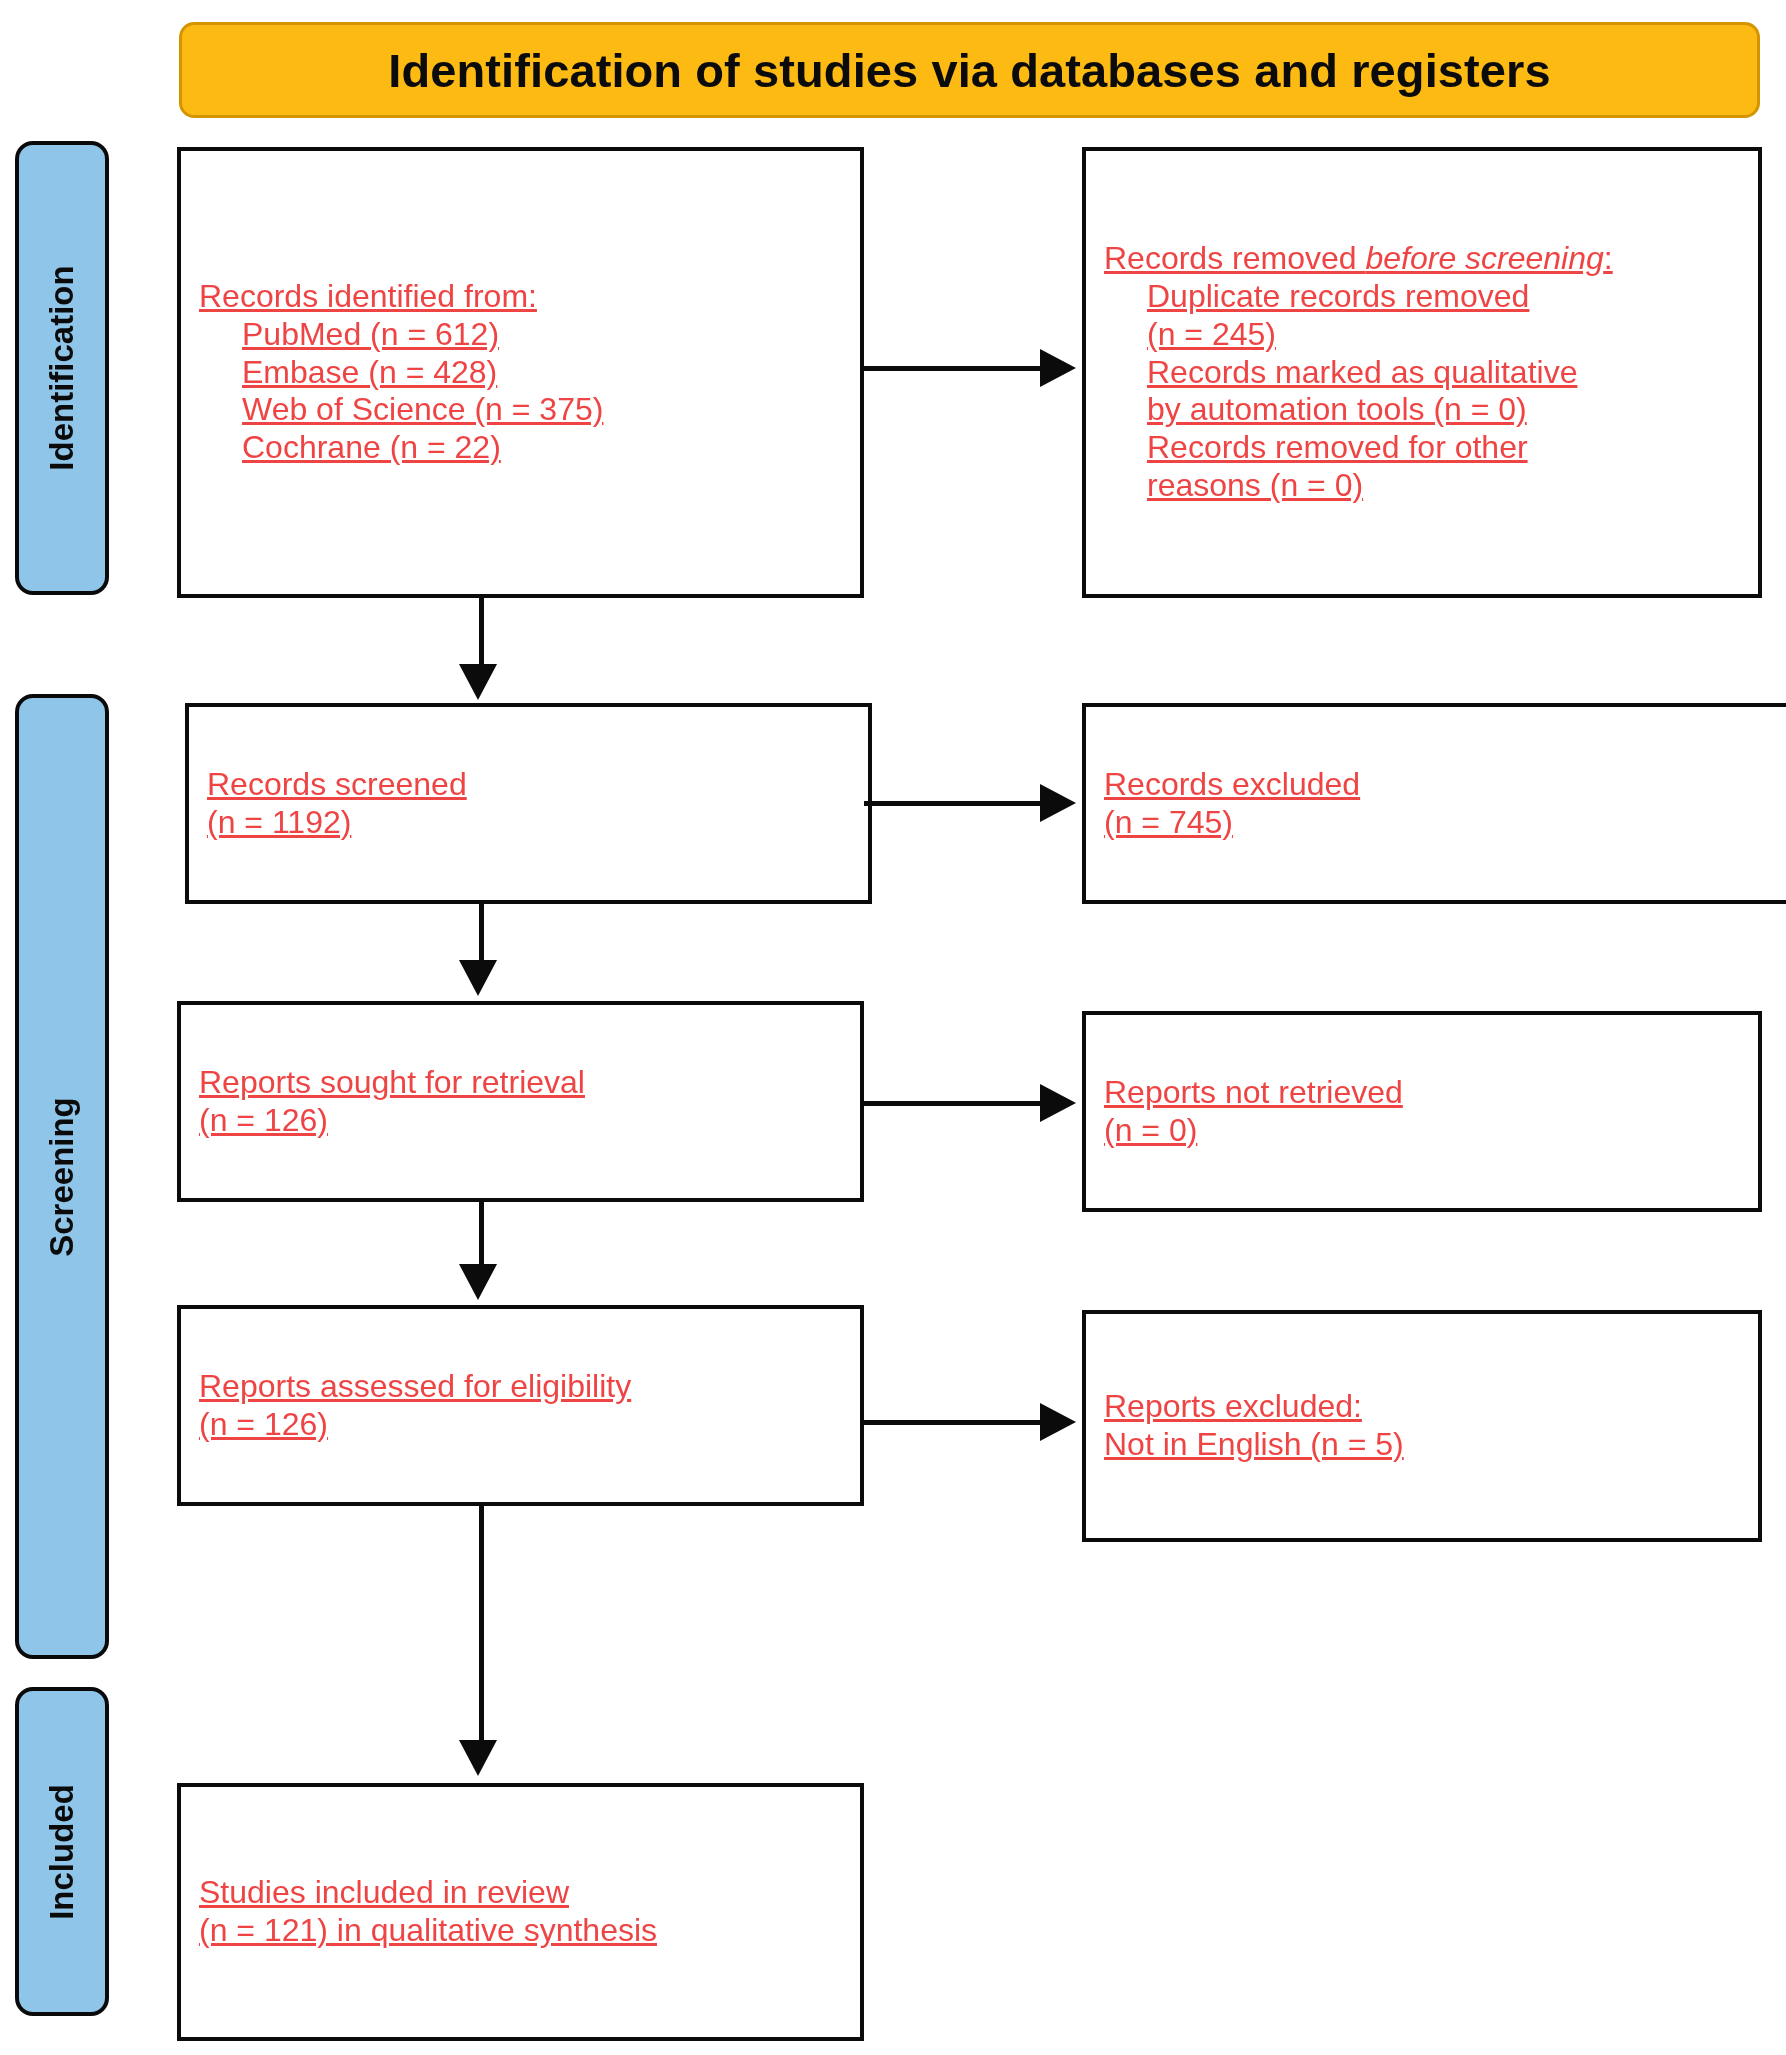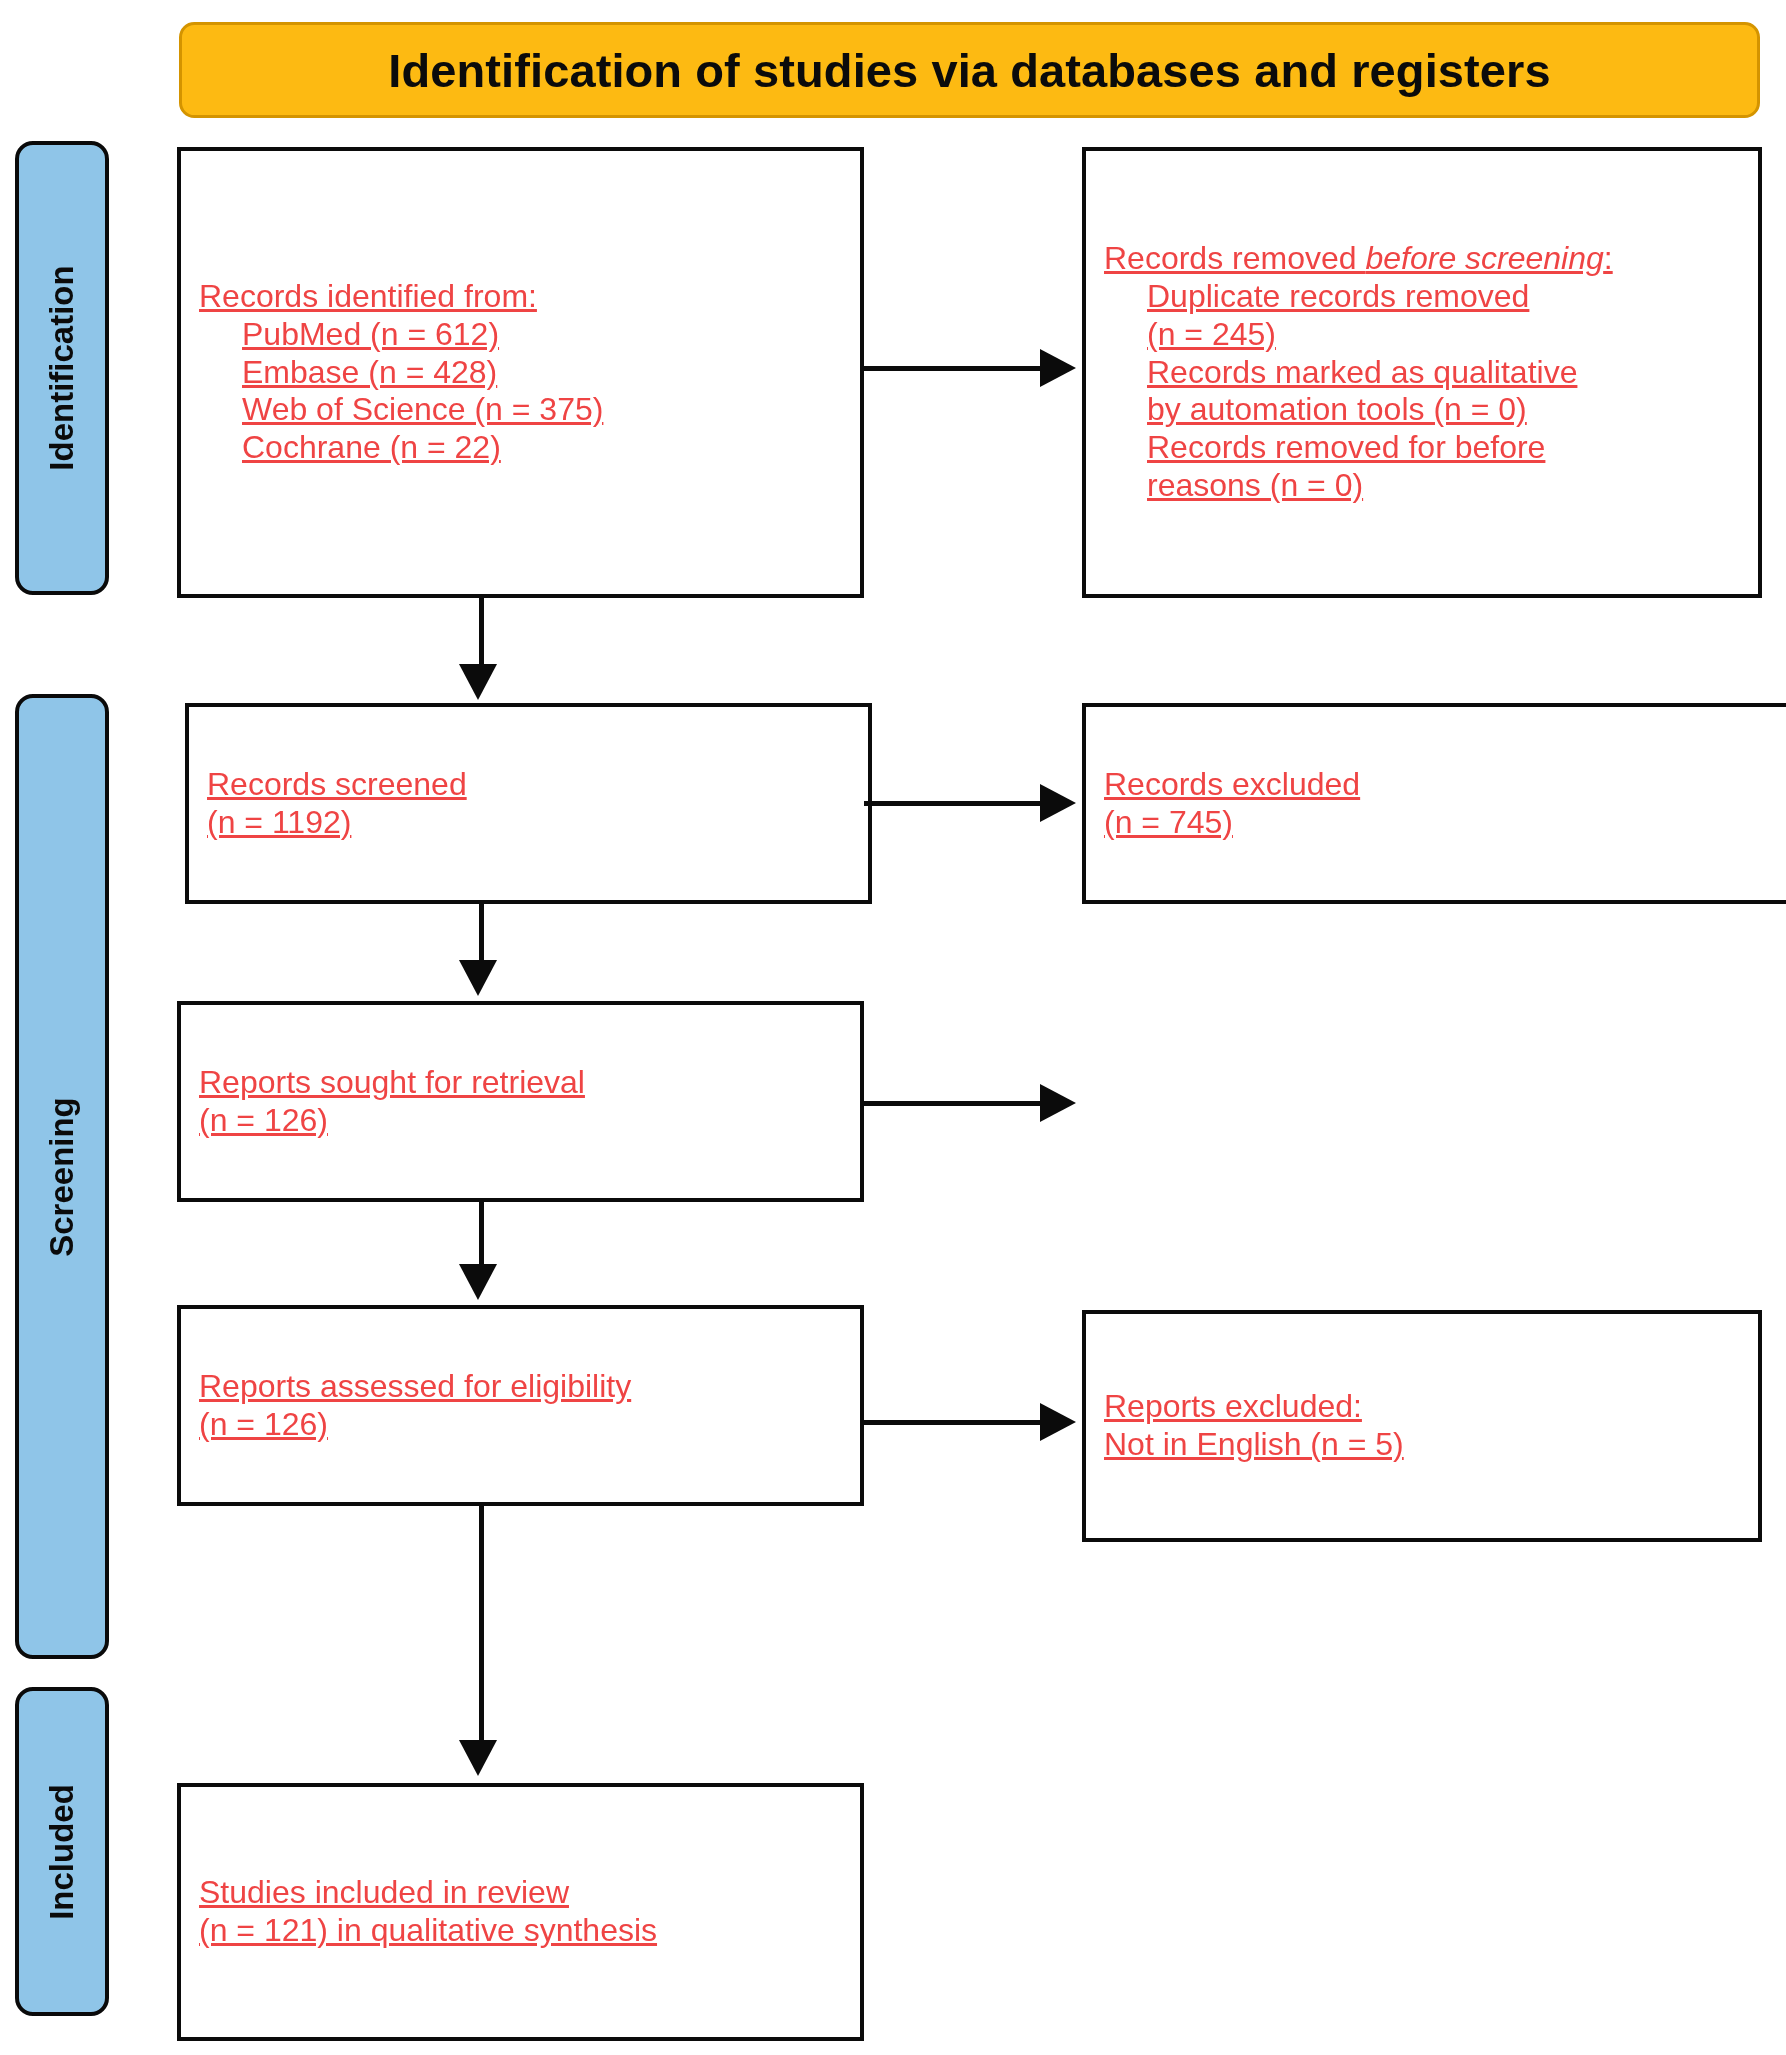--- a/index.html
+++ b/index.html
@@ -104,21 +104,21 @@
     </div>
   </div>
 
   <div class="box" id="box-removed">
     <div class="box-inner">
       <p><span>Records removed </span><span class="ital">before screening</span><span>:</span></p>
       <p class="indent">Duplicate records removed</p>
       <p class="indent">(n = 245)</p>
       <p class="indent">Records marked as qualitative</p>
       <p class="indent">by automation tools (n = 0)</p>
-      <p class="indent">Records removed for before</p>
+      <p class="indent">Records removed for other</p>
       <p class="indent">reasons (n = 0)</p>
     </div>
   </div>
 
   <div class="box" id="box-screened">
     <div class="box-inner">
       <p>Records screened</p>
       <p>(n = 1192)</p>
     </div>
   </div>
@@ -130,20 +130,26 @@
     </div>
   </div>
 
   <div class="box" id="box-sought">
     <div class="box-inner">
       <p>Reports sought for retrieval</p>
       <p>(n = 126)</p>
     </div>
   </div>
 
+  <div class="box" id="box-not-retrieved">
+    <div class="box-inner">
+      <p>Reports not retrieved</p>
+      <p>(n = 0)</p>
+    </div>
+  </div>
 
   <div class="box" id="box-assessed">
     <div class="box-inner">
       <p>Reports assessed for eligibility</p>
       <p>(n = 126)</p>
     </div>
   </div>
 
   <div class="box" id="box-reports-excluded">
     <div class="box-inner">

